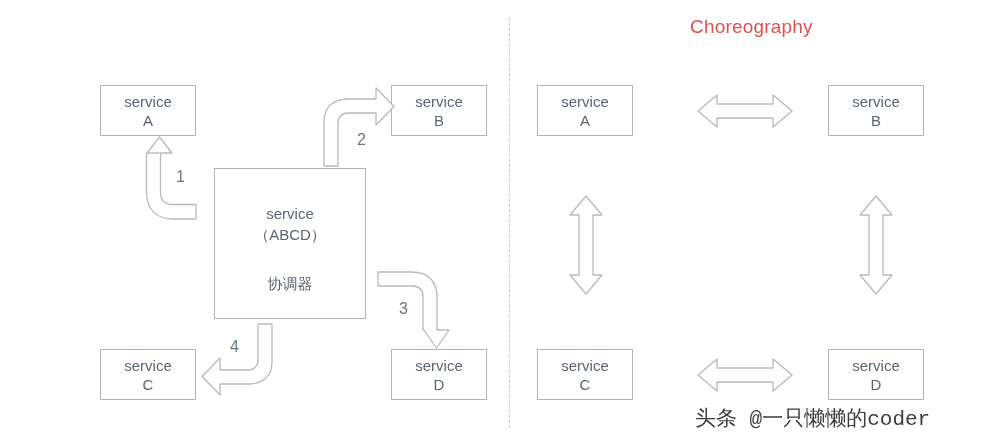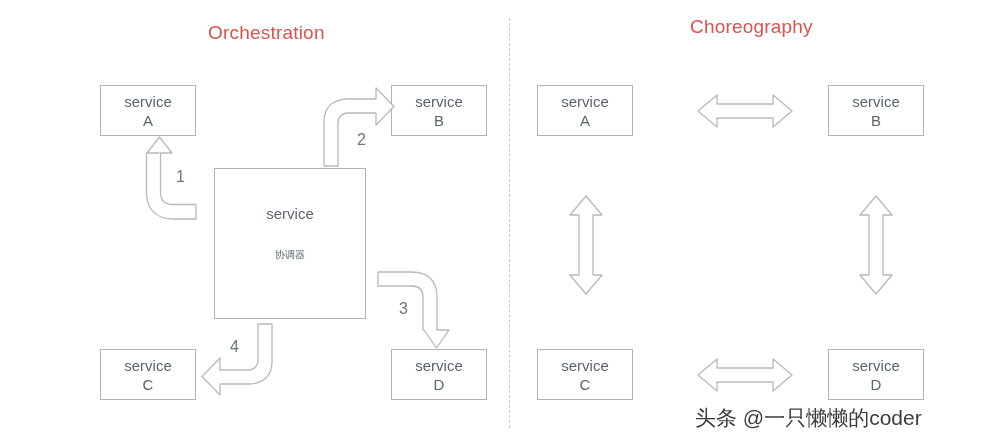--- a/index.html
+++ b/index.html
@@ -64,22 +64,22 @@
     box-sizing: border-box;
     color: #5a6570;
     font-size: 15px;
     text-align: center;
   }
   #box-coordinator .c-top {
     margin-top: 34px;
     line-height: 21px;
   }
   #box-coordinator .c-bottom {
-    margin-top: 24px;
-    font-size: 10px;
+    margin-top: 30px;
+    font-size: 15px;
   }
 
   .arrow-svg {
     position: absolute;
     overflow: visible;
   }
   .arrow-svg path,
   .arrow-svg polygon {
     fill: #ffffff;
     stroke: #b9b9b9;
@@ -106,29 +106,28 @@
     border-left: 1px dashed #c9c9c9;
   }
 
   #watermark {
     position: absolute;
     left: 695px;
     top: 404px;
     font-size: 21px;
     color: #3c3c3c;
     white-space: nowrap;
-    font-family: Liberation Sans, sans-serif;
+    font-family: Liberation Mono, monospace;
   }
 </style>
 </head>
 <body>
 
 <div id="canvas">
 
-  <div class="heading" id="title-orchestration">Orchestration</div>
   <div class="heading" id="title-choreography">Choreography</div>
 
   <div id="divider"></div>
 
   <div class="svc-box" id="box-a">
     <span class="l1">service</span>
     <span class="l2">A</span>
   </div>
 
   <div class="svc-box" id="box-b">
@@ -142,20 +141,21 @@
   </div>
 
   <div class="svc-box" id="box-d">
     <span class="l1">service</span>
     <span class="l2">D</span>
   </div>
 
   <div id="box-coordinator">
     <div class="c-top">
       <div>service</div>
+      <div>（ABCD）</div>
     </div>
     <div class="c-bottom">协调器</div>
   </div>
 
   <svg class="arrow-svg" id="arrow-1b" style="left:138px; top:134px;" width="72" height="92" viewBox="0 0 72 92">
     <path d="M 21,19 L 9,19 L 21.5,3 L 34,19 L 22.5,19 L 22.5,58
              C 22.5,66 27,70.5 35,70.5 L 58,70.5 L 58,85 L 35,85
              C 18,85 8.5,75 8.5,58 L 8.5,19 Z"></path>
   </svg>
 

